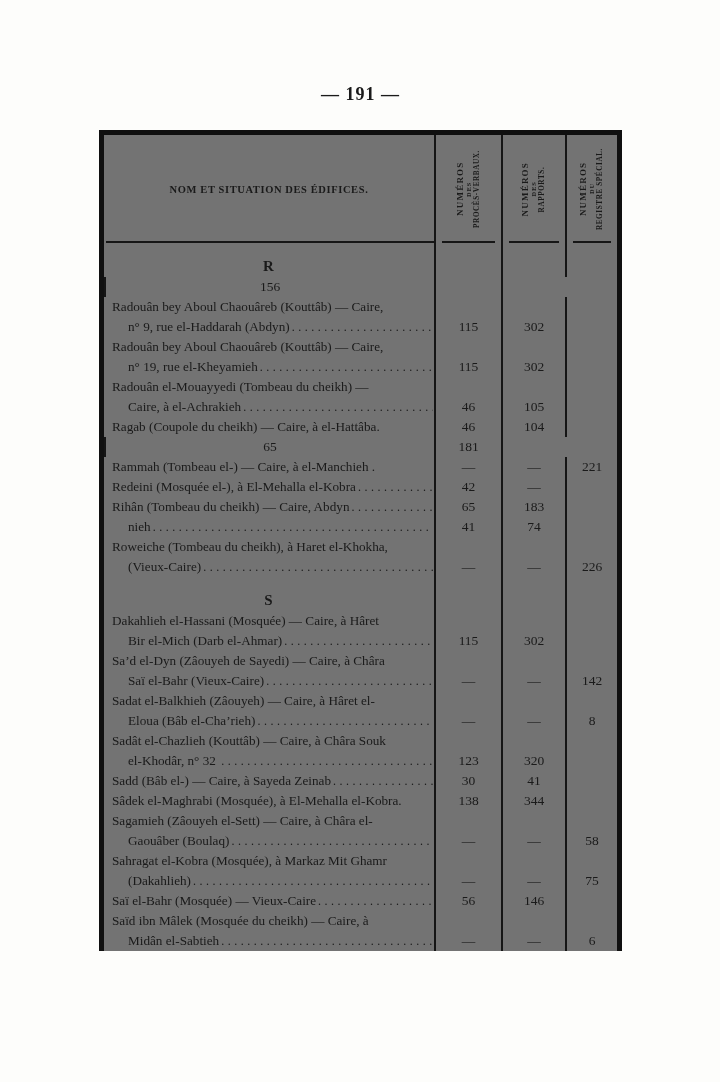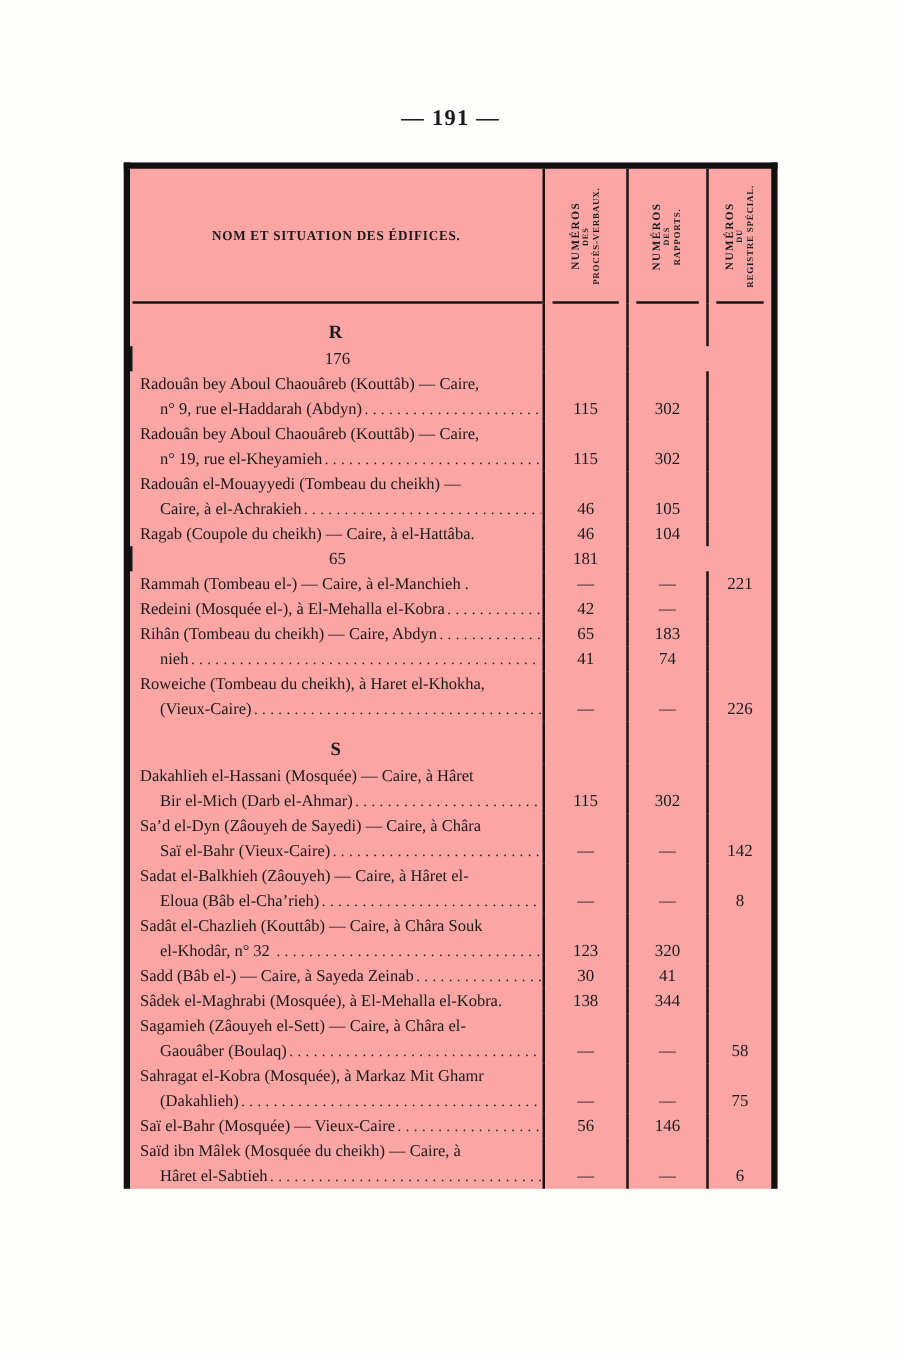--- a/index.html
+++ b/index.html
@@ -14,21 +14,21 @@
     position:absolute;top:84px;left:99px;width:523px;
     text-align:center;font-weight:bold;font-size:18px;
     letter-spacing:1px;
   }
   .table-wrap{
     position:absolute;left:99px;top:130px;width:523px;
     border-top:5px solid #101010;
     border-left:5px solid #101010;
     border-right:5px solid #101010;
     box-sizing:border-box;
-    background:#fca5a5;
+    background:#737373;
   }
   .grid-row{
     display:grid;
     grid-template-columns:330px 67px 64px 52px;
   }
   .vcell{
     border-left:2px solid #151515;
     box-sizing:border-box;
     position:relative;
   }
@@ -131,21 +131,21 @@
       <div class="grid-row section-row">
         <div class="section-letter-cell">
           <div class="section-letter">R</div>
         </div>
         <div class="vcell"></div>
         <div class="vcell"></div>
         <div class="vcell"></div>
       </div>
       <div class="grid-row entry-row">
         <div class="vcell valcell">
-          <span class="valnum">176</span>
+          <span class="valnum">156</span>
         </div>
         <div class="vcell valcell"></div>
         <div class="vcell valcell"></div>
       </div>
       <div class="grid-row entry-row">
         <div class="entry-name">
           <div class="nline">
             <span class="ntext">Radouân bey Aboul Chaouâreb (Kouttâb) — Caire,</span>
           </div>
           <div class="nline cont">
@@ -468,21 +468,21 @@
           <span class="valnum">146</span>
         </div>
         <div class="vcell valcell"></div>
       </div>
       <div class="grid-row entry-row">
         <div class="entry-name">
           <div class="nline">
             <span class="ntext">Saïd ibn Mâlek (Mosquée du cheikh) — Caire, à</span>
           </div>
           <div class="nline cont">
-            <span class="ntext">Hâret el-Sabtieh</span>
+            <span class="ntext">Midân el-Sabtieh</span>
             <span class="leader">..........................................................................................</span>
           </div>
         </div>
         <div class="vcell valcell">
           <span class="valnum">—</span>
         </div>
         <div class="vcell valcell">
           <span class="valnum">—</span>
         </div>
         <div class="vcell valcell">

